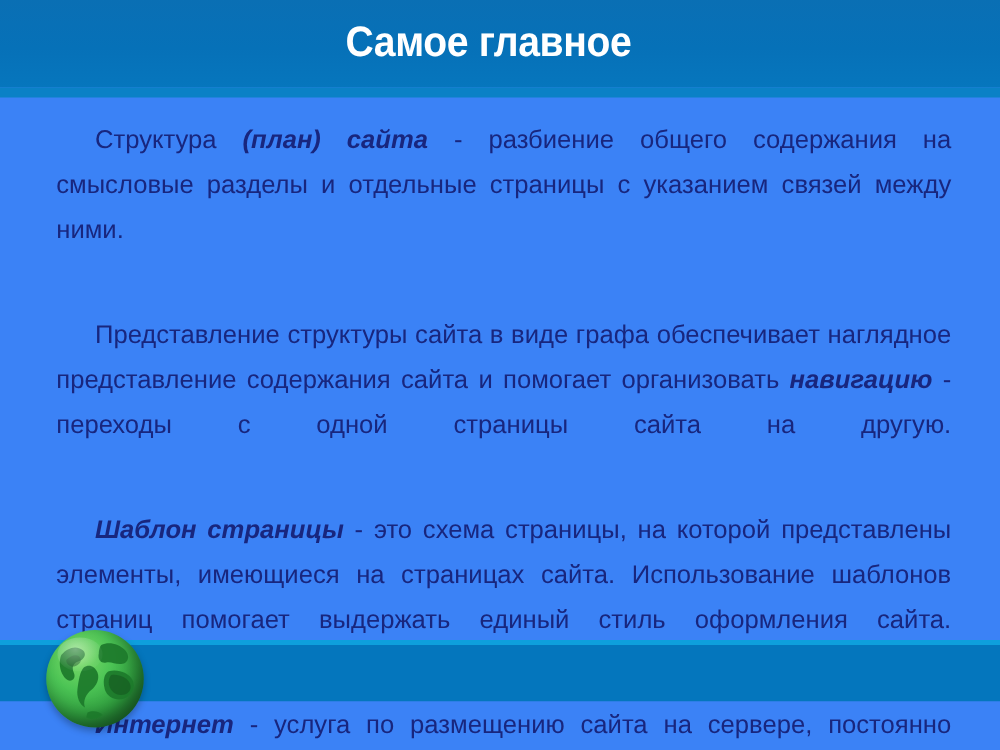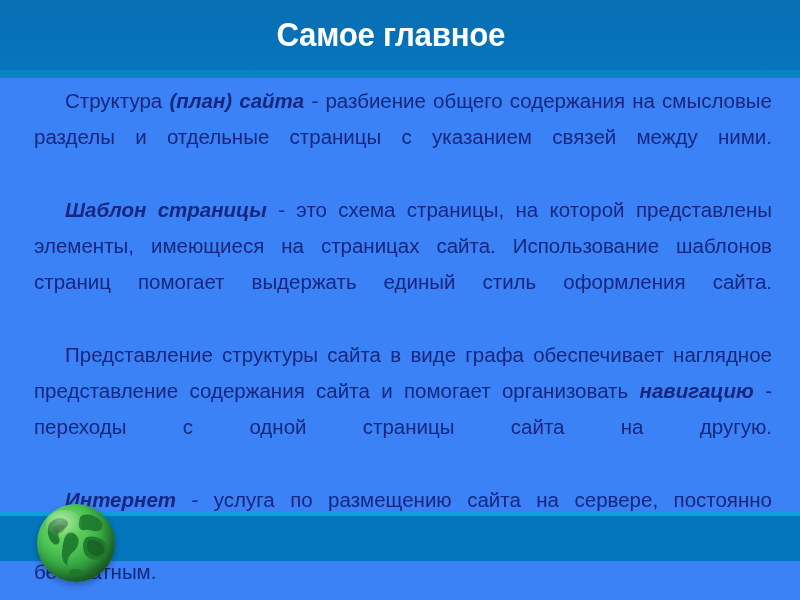--- a/index.html
+++ b/index.html
@@ -63,21 +63,21 @@
   .body-text {
     position: absolute;
     left: 33px;
     top: 82px;
     width: 740px;
     color: #18267e;
     font-size: 20.5px;
     line-height: 36px;
   }
   .para {
-    margin: 1px;
+    margin: 12px;
     text-align: justify;
     text-indent: 31px;
     text-justify: inter-word;
     hyphens: none;
   }
   .para + .para {
     margin-top: 0px;
   }
   .para .lead {
     font-weight: bold;
@@ -146,23 +146,23 @@
 
   <div class="header-band"></div>
   <div class="header-underline"></div>
 
   <div class="title">Самое главное</div>
 
   <div class="body-text">
 
     <p class="para"><span>Структура </span><span class="lead">(план) сайта</span><span> - разбиение общего содержания на смысловые разделы и отдельные страницы с указанием связей между ними.</span></p>
 
+    <p class="para"><span>Представление структуры сайта в виде графа обеспечивает наглядное представление содержания сайта и помогает организовать </span><span class="lead">навигацию</span><span> - переходы с одной страницы сайта на другую.</span></p>
+
     <p class="para"><span></span><span class="lead">Шаблон страницы</span><span> - это схема страницы, на которой представлены элементы, имеющиеся на страницах сайта. Использование шаблонов страниц помогает выдержать единый стиль оформления сайта.</span></p>
-
-    <p class="para"><span>Представление структуры сайта в виде графа обеспечивает наглядное представление содержания сайта и помогает организовать </span><span class="lead">навигацию</span><span> - переходы с одной страницы сайта на другую.</span></p>
 
     <p class="para"><span></span><span class="lead">Интернет</span><span> -  услуга по размещению сайта на сервере, постоянно находящемся в сети Интернет; хостинг может быть как платным, так и бесплатным.</span></p>
 
   </div>
 
   <div class="bottom-band-edge"></div>
   <div class="bottom-band"></div>
 
   <div class="globe">
     <svg viewBox="0 0 78 78" xmlns="http://www.w3.org/2000/svg" aria-hidden="true">

